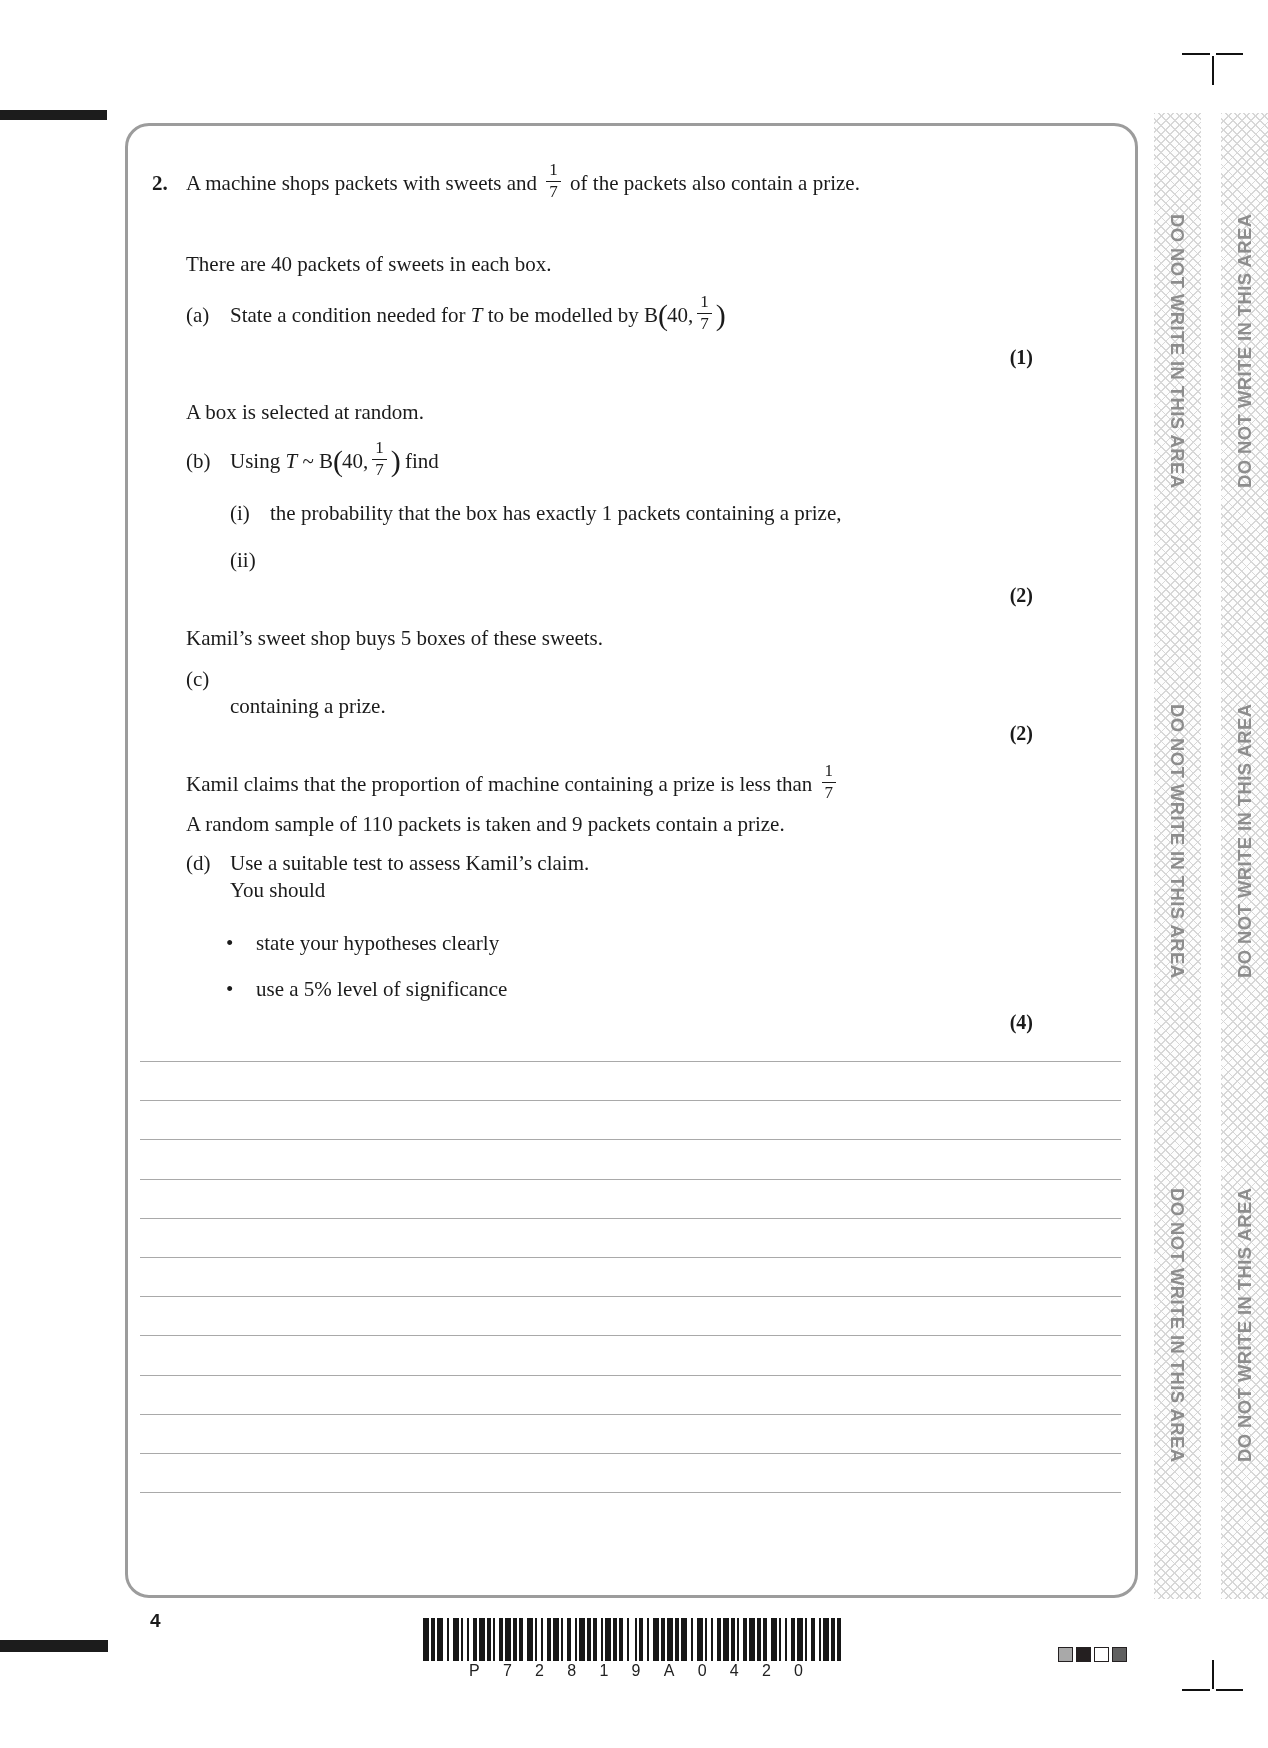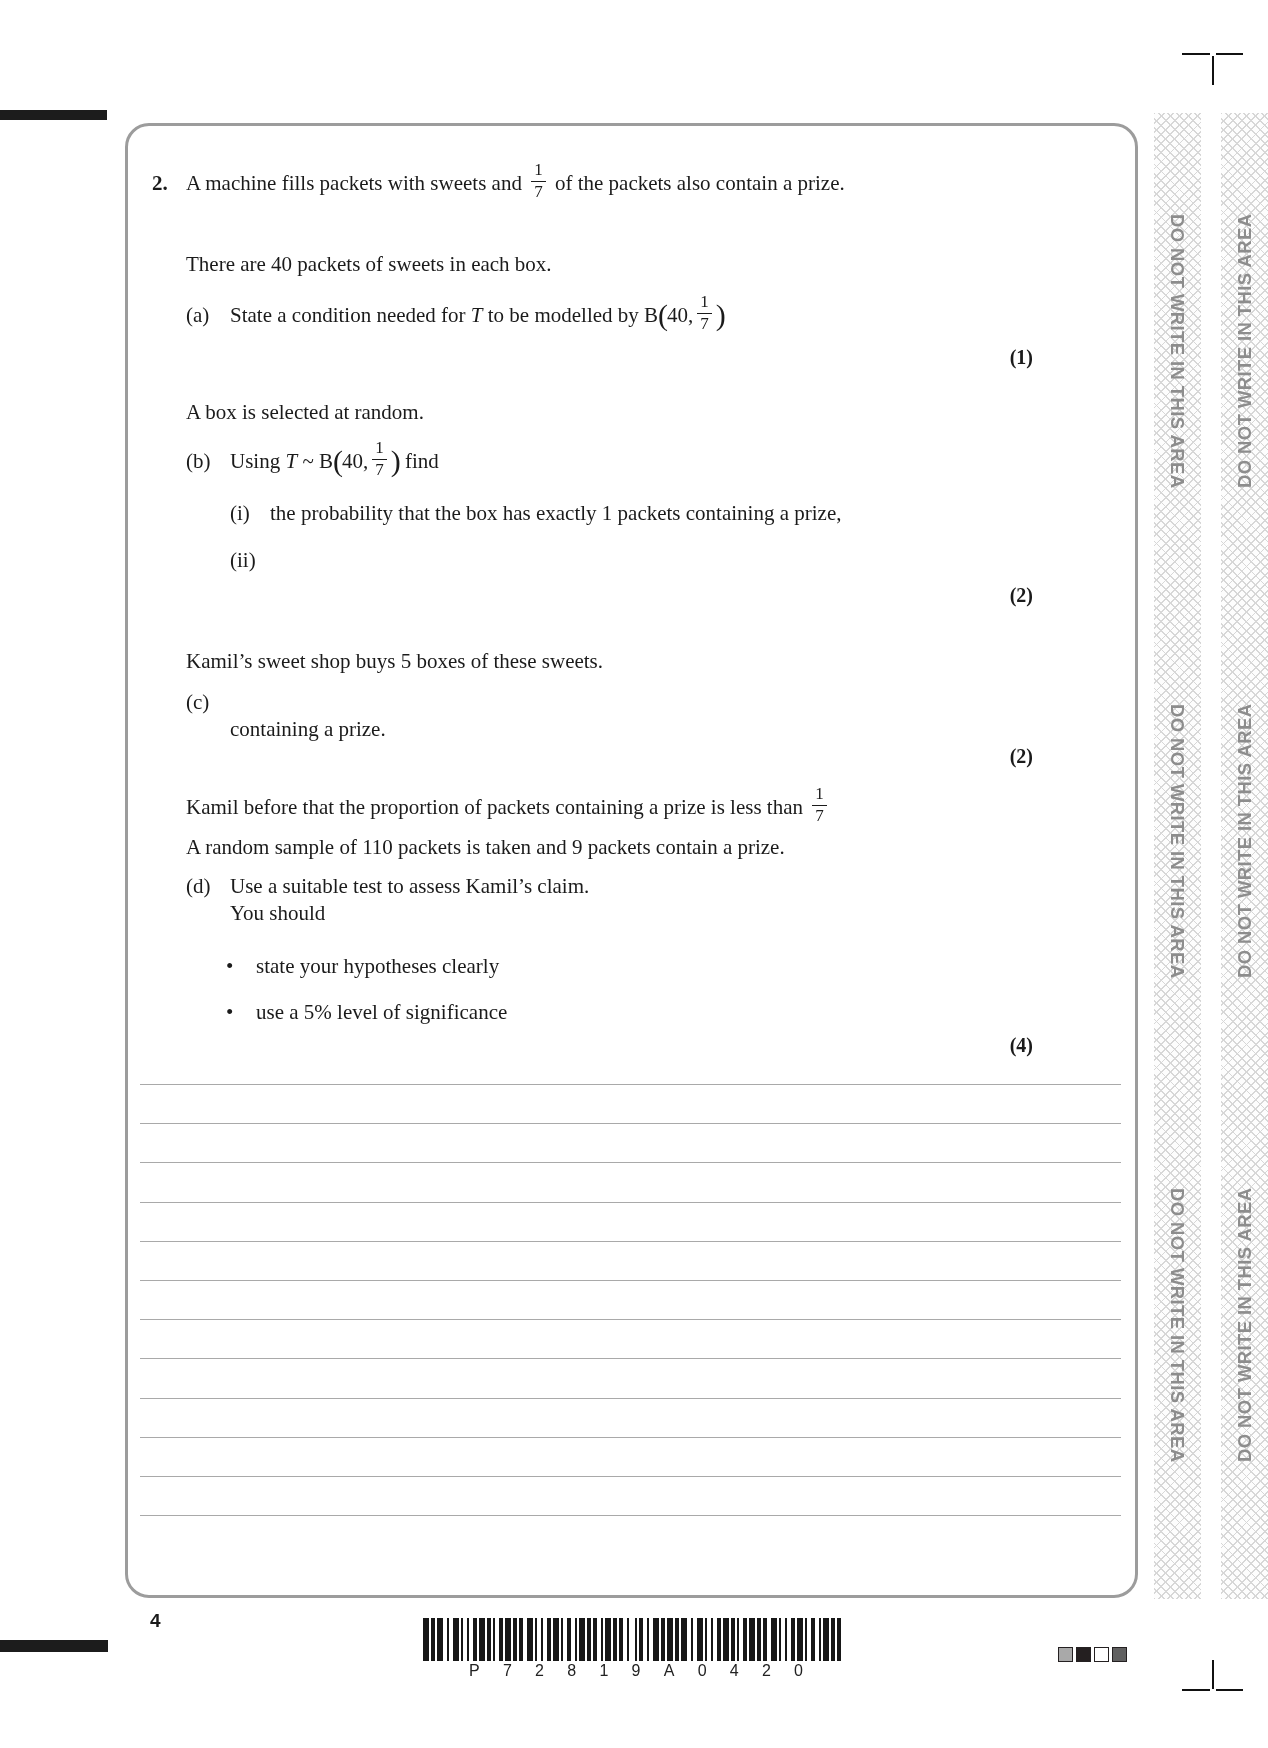--- a/index.html
+++ b/index.html
@@ -78,21 +78,21 @@
   <div class="crop" style="left:1212px;top:56px;width:2px;height:29px;"></div>
   <div class="crop" style="left:1212px;top:1660px;width:2px;height:29px;"></div>
   <div class="crop" style="left:1182px;top:1689px;width:28px;height:2px;"></div>
   <div class="crop" style="left:1216px;top:1689px;width:27px;height:2px;"></div>
 
   <div class="qbox">
 
     <div class="row">
       <div class="qnum fracline">2.</div>
       <div class="body fracline">
-        <span>A machine fills packets with sweets and</span>&nbsp;
+        <span>A machine shops packets with sweets and</span>&nbsp;
         <span class="frac">
             <span class="num">1</span>
             <span class="den">7</span>
           </span>&nbsp;
         <span>of the packets also contain a prize.</span>
       </div>
     </div>
 
     <div class="row" style="margin-top:14px;">
       <div class="qnum"></div>
@@ -146,41 +146,41 @@
           <div class="rlabel">(i)</div>
           <div>the probability that the box has exactly 1 packets containing a prize,</div>
         </div>
         <div class="ritem indent" style="margin-top:20px;">
           <div class="rlabel">(ii)</div>
         </div>
       </div>
     </div>
     <div class="marks" style="margin-top:8px;">(2)</div>
 
-    <div class="row" style="margin-top:39px;">
+    <div class="row" style="margin-top:16px;">
       <div class="qnum"></div>
       <div class="body">Kamil’s sweet shop buys 5 boxes of these sweets.</div>
     </div>
 
     <div class="row" style="margin-top:14px;">
       <div class="qnum"></div>
       <div class="body row">
         <div class="plabel">(c)</div>
         <div class="ptext">
           <br>
           <span>containing a prize.</span>
         </div>
       </div>
     </div>
     <div class="marks">(2)</div>
 
     <div class="row" style="margin-top:10px;">
       <div class="qnum"></div>
       <div class="body fracline">
-        <span>Kamil before that the proportion of packets containing a prize is less than</span>&nbsp;
+        <span>Kamil claims that the proportion of machine containing a prize is less than</span>&nbsp;
         <span class="frac">
             <span class="num">1</span>
             <span class="den">7</span>
           </span>
       </div>
     </div>
 
     <div class="row">
       <div class="qnum"></div>
       <div class="body">A random sample of 110 packets is taken and 9 packets contain a prize.</div>

